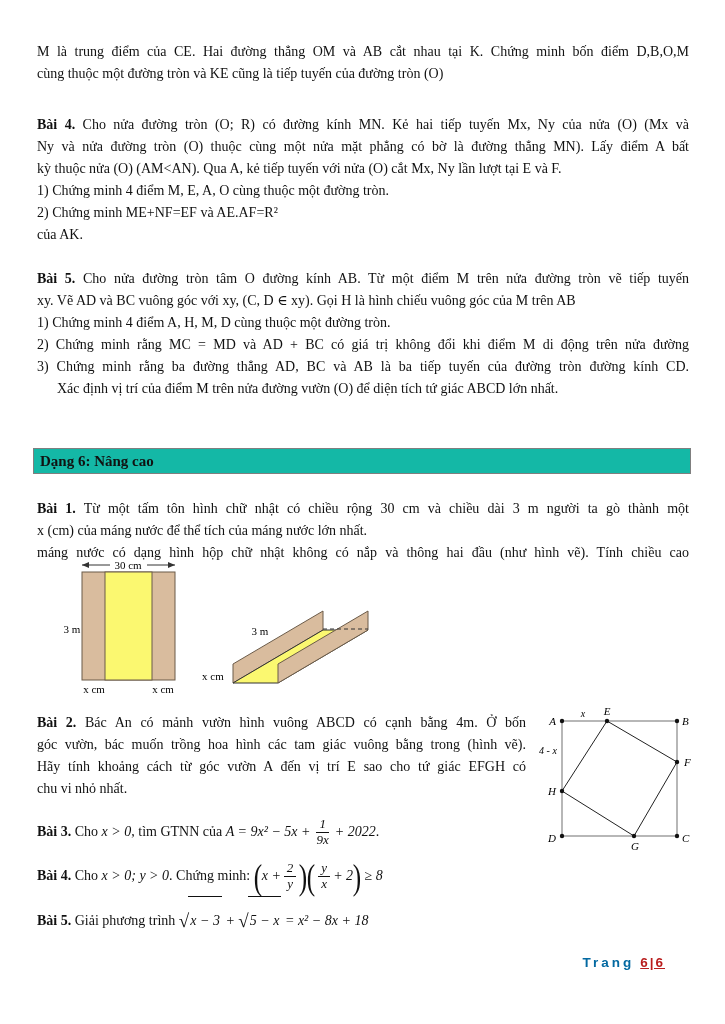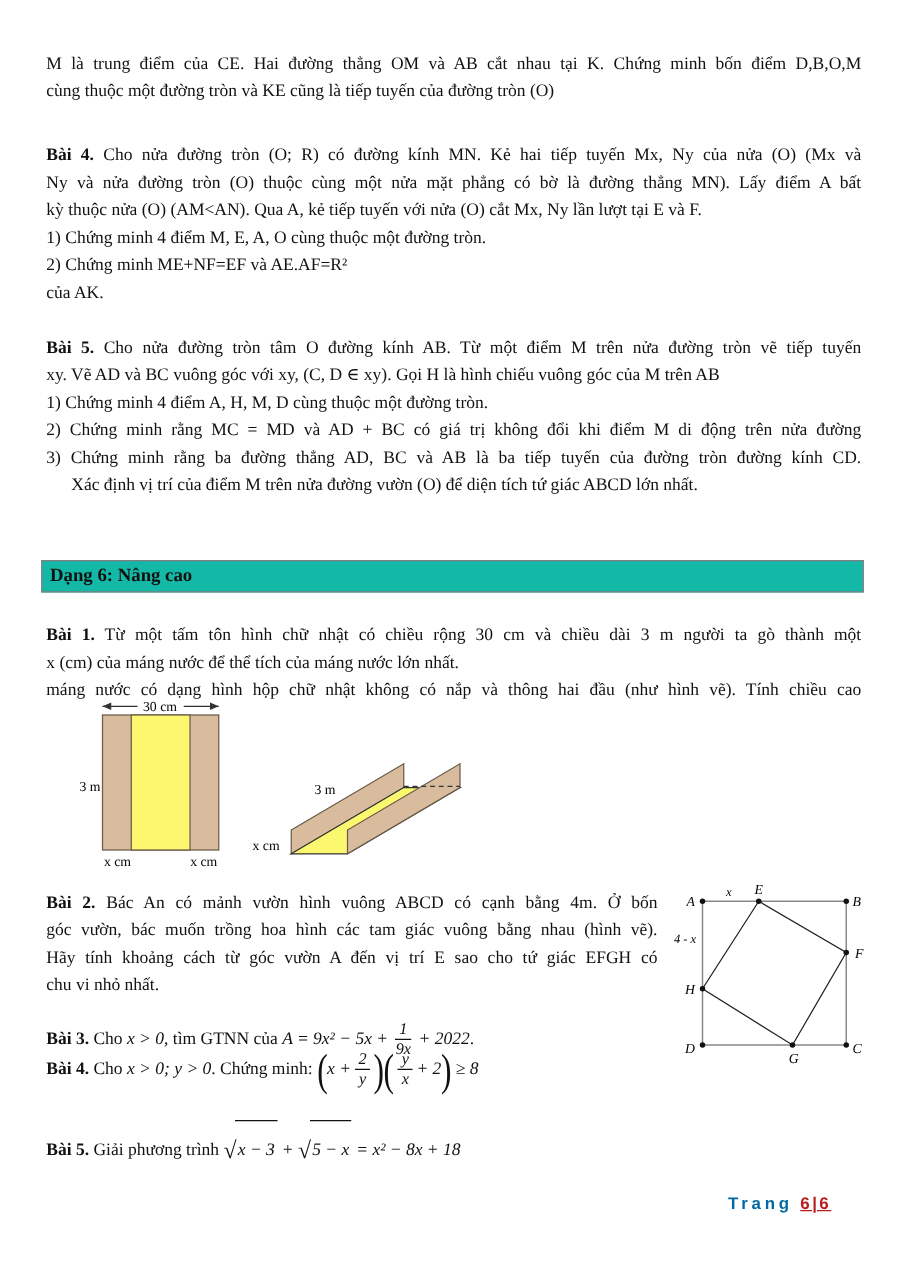--- a/index.html
+++ b/index.html
@@ -18,21 +18,21 @@
   
   .dang-box{
     position:absolute;left:33px;top:448px;width:650px;height:24px;
     background:#14b8a6;border:1.5px solid #7f7f7f;
     display:flex;align-items:center;padding-left:6px;
     font-weight:bold;font-size:15px;
   }
   
   .formula{position:absolute;left:37px;white-space:nowrap;text-align:left;text-align-last:left;}
   .f3{top:812px;line-height:40px;}
-  .f4{top:832px;line-height:48px;}
+  .f4{top:852px;line-height:48px;}
   .f5{top:908px;line-height:26px;}
   .frac{display:inline-flex;flex-direction:column;align-items:center;
         vertical-align:middle;margin:0 3px;font-style:italic;font-size:13px;line-height:1.15;}
   .frac .num{border-bottom:1px solid #111;padding:0 3px;}
   .frac .den{padding:0 3px;}
   .bigp{display:inline-block;font-size:36px;line-height:1;vertical-align:middle;
         transform:scaleX(0.7);font-weight:400;margin:0 -2px;}
   .sqrt{white-space:nowrap;}
   .rsign{font-size:19px;vertical-align:-2px;}
   .rbar{border-top:1.3px solid #111;font-style:italic;padding:16px 2px;margin-left:-1px;}
@@ -105,21 +105,21 @@
       <polygon points="33,90 78,90 168,37 123,37" stroke="#333" stroke-width="1" fill="#fbf870"></polygon>
       <polygon points="78,90 78,71 168,18 168,37" stroke="#6b5b49" stroke-width="1" fill="#d9bc9e"></polygon>
       <line x1="123" y1="36" x2="168" y2="36" stroke="#333" stroke-width="1" stroke-dasharray="4,3"></line>
       <text x="60" y="42" font-size="11" text-anchor="middle">3 m</text>
       <text x="2" y="87" font-size="11" text-anchor="start">x cm</text>
     </svg>
   </div>
 
   <div class="block" style="top:712px;width:489px">
     <div class="line"><span class="b">Bài 2.</span><span> Bác An có mảnh vườn hình vuông ABCD có cạnh bằng 4m. Ở bốn</span></div>
-    <div class="line">góc vườn, bác muốn trồng hoa hình các tam giác vuông bằng nhau (hình vẽ).</div>
+    <div class="line">góc vườn, bác muốn trồng hoa hình các tam giác vuông bằng trong (hình vẽ).</div>
     <div class="line">Hãy tính khoảng cách từ góc vườn A đến vị trí E sao cho tứ giác EFGH có</div>
     <div class="line last">chu vi nhỏ nhất.</div>
   </div>
 
   <div class="figure" style="left:535px;top:702px">
     <svg width="165" height="155" viewBox="0 0 165 155">
       <rect x="27" y="19" width="115" height="115" fill="none" stroke="#888" stroke-width="1.2"></rect>
       <polygon points="72,19 142,60 99,134 27,89" fill="none" stroke="#222" stroke-width="1"></polygon>
       <circle cx="27" cy="19" r="2.2" fill="#111"></circle>
       <circle cx="142" cy="19" r="2.2" fill="#111"></circle>

